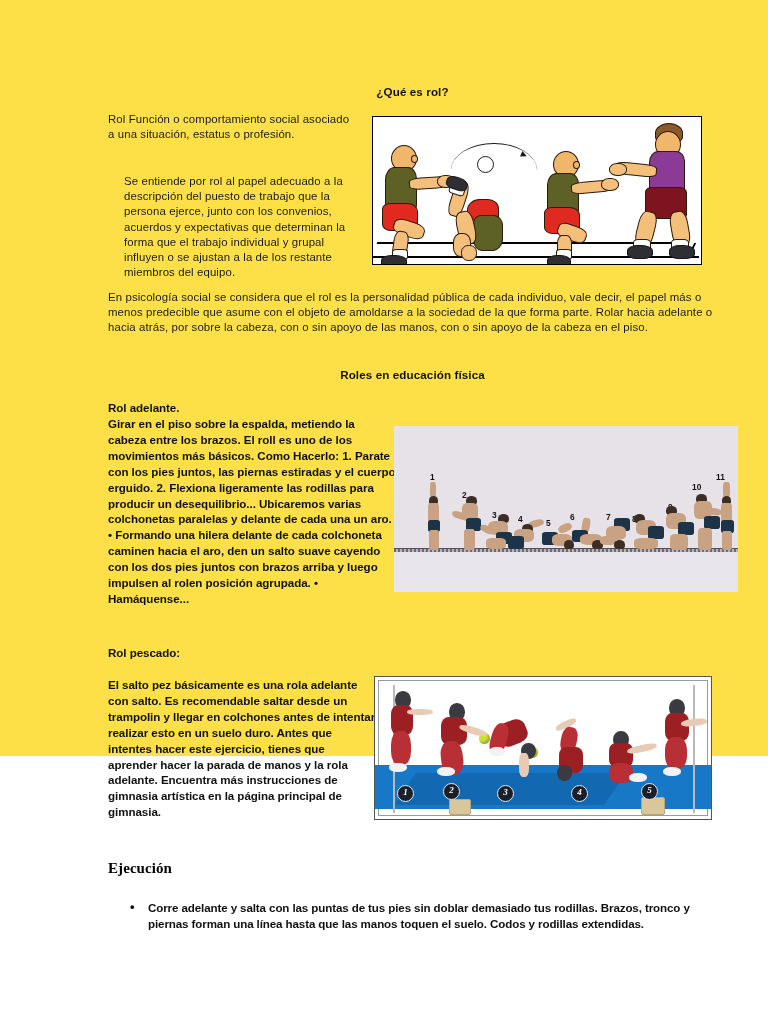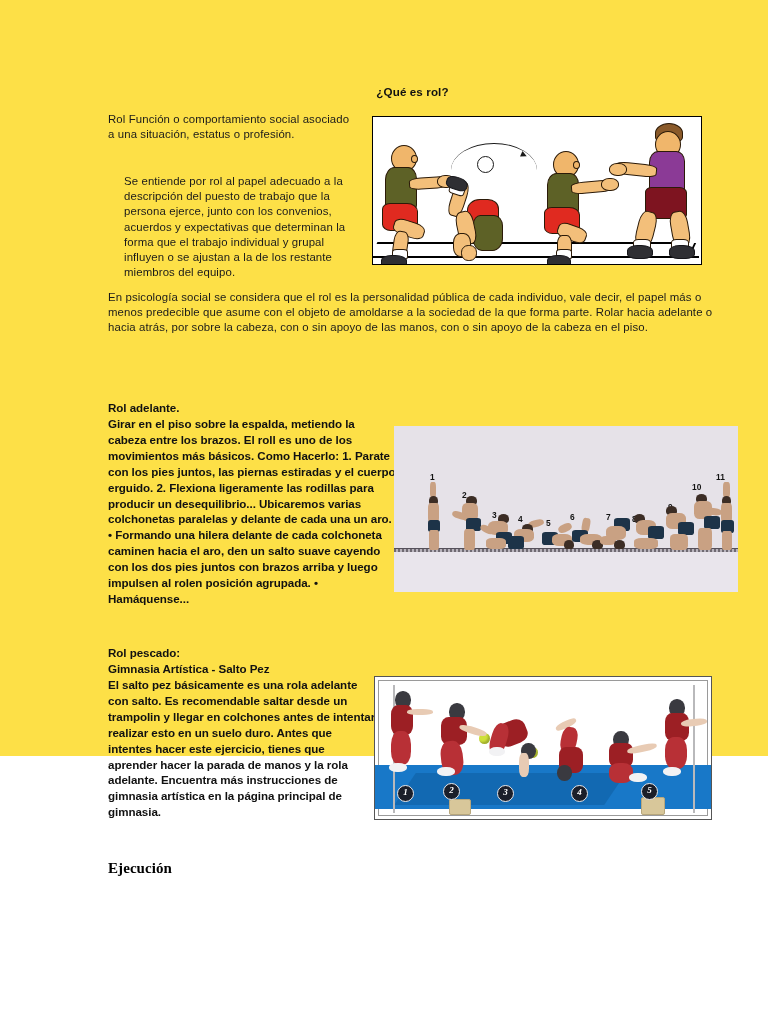--- a/index.html
+++ b/index.html
@@ -373,20 +373,21 @@
       <div class="t-limb" style="left:40px; top:88px; width:16px; height:34px; border-radius:35%; transform:rotate(-10deg);"></div>
       <div class="t-sock" style="left:2px; top:116px; width:16px; height:10px; border-radius:30%;"></div>
       <div class="t-sock" style="left:40px; top:116px; width:16px; height:10px; border-radius:30%;"></div>
       <div class="t-shoe" style="left:-4px; top:122px; width:24px; height:12px;"></div>
       <div class="t-shoe" style="left:38px; top:122px; width:24px; height:12px;"></div>
     </div>
   </div>
 
   <div class="abs body-text" style="left:108px; top:290px; width:613px;">En psicología social se considera que el rol es la personalidad pública de cada individuo, vale decir, el papel más o menos predecible que asume con el objeto de amoldarse a la sociedad de la que forma parte. Rolar hacia adelante o hacia atrás, por sobre la cabeza, con o sin apoyo de las manos, con o sin apoyo de la cabeza en el piso.</div>
 
+  <div class="abs heading-center" style="left:220px; top:368px; width:385px;">Roles en educación física</div>
 
   <div class="abs bold-block" style="left:108px; top:400px; width:282px;">Rol adelante.</div>
 
   <div class="abs bold-block" style="left:108px; top:416px; width:288px;">Girar en el piso sobre la espalda, metiendo la cabeza entre los brazos. El roll es uno de los movimientos más básicos. Como Hacerlo: 1. Parate con los pies juntos, las piernas estiradas y el cuerpo erguido. 2. Flexiona ligeramente las rodillas para producir un desequilibrio... Ubicaremos varias colchonetas paralelas y delante de cada una un aro. • Formando una hilera delante de cada colchoneta caminen hacia el aro, den un salto suave cayendo con los dos pies juntos con brazos arriba y luego impulsen al rolen posición agrupada. • Hamáquense...</div>
 
   <div class="fig fig-2" style="left:394px; top:426px; width:344px; height:166px;">
 
     <div class="f2-ground" style="top:122px;"></div>
     <div class="f2-lower" style="top:126px;"></div>
 
@@ -480,21 +481,20 @@
       <div class="g-skin" style="left:5px; top:0px; width:7px; height:16px; border-radius:30%;"></div>
       <div class="g-hair" style="left:4px; top:14px; width:9px; height:9px;"></div>
       <div class="g-skin" style="left:3px; top:21px; width:11px; height:20px; border-radius:25%;"></div>
       <div class="g-trunk" style="left:3px; top:38px; width:13px; height:13px;"></div>
       <div class="g-skin" style="left:4px; top:49px; width:10px; height:19px; border-radius:20%;"></div>
     </div>
   </div>
 
   <div class="abs bold-block" style="left:108px; top:645px; width:270px;">Rol pescado:</div>
 
-  <div class="abs bold-block" style="left:108px; top:661px; width:270px;">Gimnasia Artística - Salto Pez</div>
 
   <div class="abs bold-block" style="left:108px; top:677px; width:268px;">El salto pez básicamente es una rola adelante con salto. Es recomendable saltar desde un trampolin y llegar en colchones antes de intentar realizar esto en un suelo duro. Antes que intentes hacer este ejercicio, tienes que aprender hacer la parada de manos y la rola adelante. Encuentra más instrucciones de gimnasia artística en la página principal de gimnasia.</div>
 
   <div class="fig fig-3" style="left:374px; top:676px; width:338px; height:144px;">
     <div class="inner-frame"></div>
 
     <div class="f3-mat" style="top:88px; bottom:10px;"></div>
     <div class="f3-mat-shade" style="left:30px; top:96px; width:210px; height:32px; transform:skewX(-34deg);"></div>
 
     <div class="f3-pole" style="left:18px; top:8px; height:128px;"></div>
@@ -556,15 +556,16 @@
     <div class="f3-badge" style="left:22px; top:108px;">1</div>
     <div class="f3-badge" style="left:68px; top:106px;">2</div>
     <div class="f3-badge" style="left:122px; top:108px;">3</div>
     <div class="f3-badge" style="left:196px; top:108px;">4</div>
     <div class="f3-badge" style="left:266px; top:106px;">5</div>
   </div>
 
   <div class="abs serif-heading" style="left:108px; top:860px;">Ejecución</div>
 
   <ul class="bullet-list" style="left:108px; top:900px; width:612px;">
+    <li class="bullet-item">Corre adelante y salta con las puntas de tus pies sin doblar demasiado tus rodillas. Brazos, tronco y piernas forman una línea hasta que las manos toquen el suelo. Codos y rodillas extendidas.</li>
   </ul>
 
 </div>
 
 </body></html>

